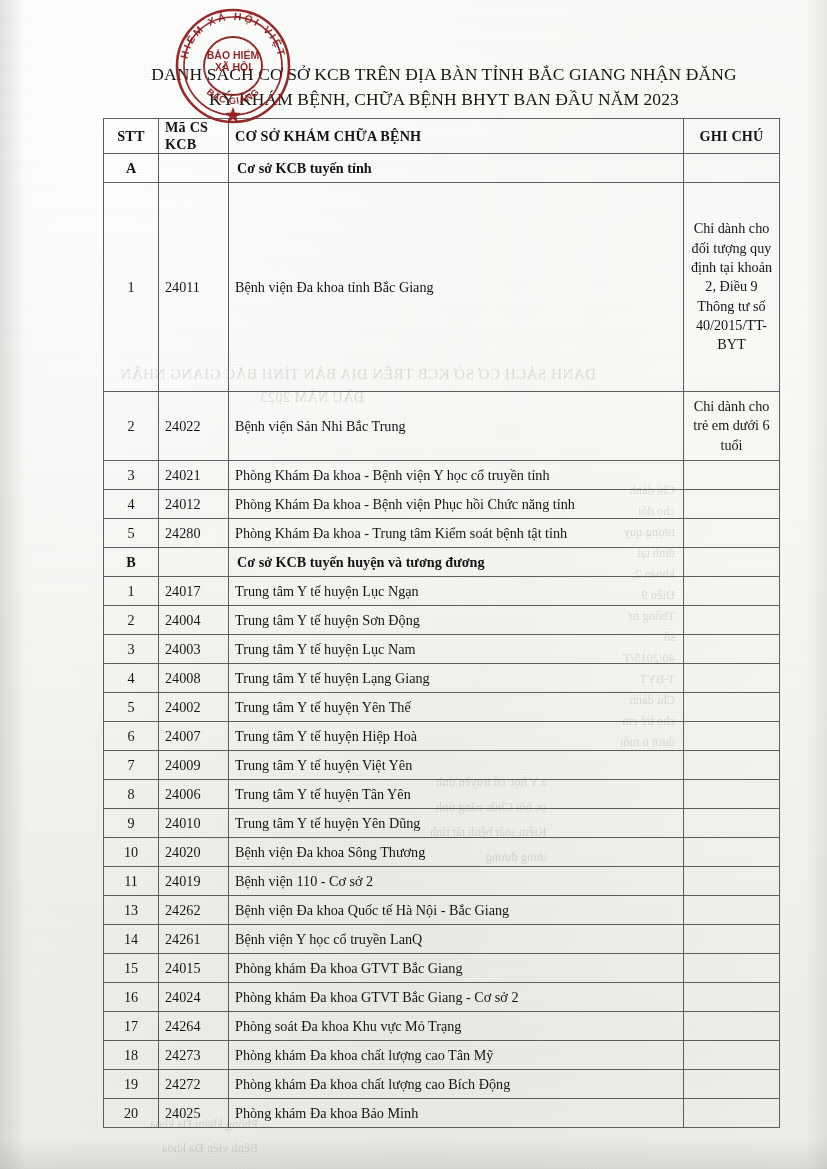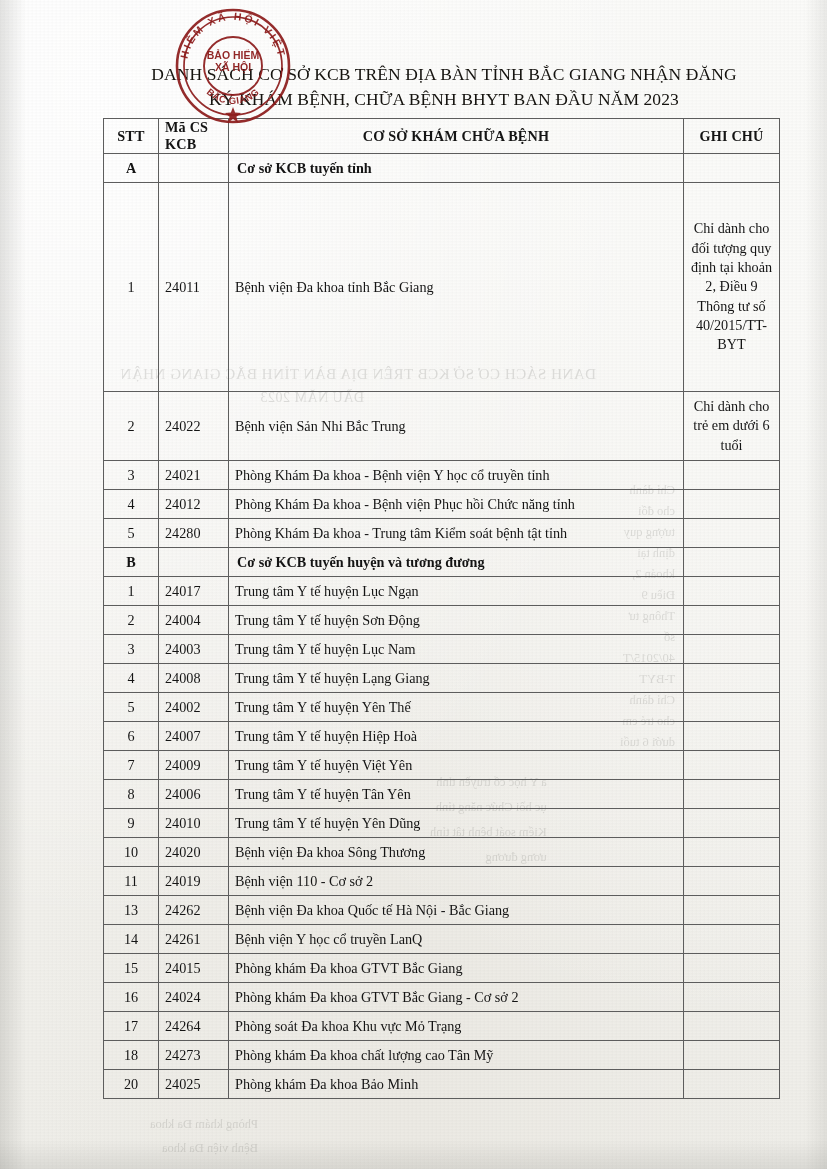--- a/index.html
+++ b/index.html
@@ -116,21 +116,21 @@
   .col-note  { width: 96px;  text-align: center; }
 
   thead th {
     font-weight: bold;
     text-align: center;
     font-size: 14.8px;
     letter-spacing: .2px;
     padding-top: 2px;
     padding-bottom: 2px;
   }
-  th.h-name { text-align: center; padding-left: 8px; border-radius: 13px; }
+  th.h-name { text-align: left; padding-left: 8px; border-radius: 13px; }
 
   tr.data-row td { height: 28px; }
   tr.section-row td {
     height: 28px;
     font-weight: bold;
   }
   tr.section-row td.col-name { padding-left: 8px; }
   tr.tall-row-1 td { height: 208px; }
   tr.tall-row-2 td { height: 68px; margin-top: 14px; }
 
@@ -327,20 +327,26 @@
       <tr class="data-row ">
         <td class="col-stt">17</td>
         <td class="col-code">24264</td>
         <td class="col-name name-cell">Phòng soát Đa khoa Khu vực Mỏ Trạng</td>
         <td class="col-note note-cell"></td>
       </tr>
       <tr class="data-row ">
         <td class="col-stt">18</td>
         <td class="col-code">24273</td>
         <td class="col-name name-cell">Phòng khám Đa khoa chất lượng cao Tân Mỹ</td>
+        <td class="col-note note-cell"></td>
+      </tr>
+      <tr class="data-row ">
+        <td class="col-stt">19</td>
+        <td class="col-code">24272</td>
+        <td class="col-name name-cell">Phòng khám Đa khoa chất lượng cao Bích Động</td>
         <td class="col-note note-cell"></td>
       </tr>
       <tr class="data-row ">
         <td class="col-stt">20</td>
         <td class="col-code">24025</td>
         <td class="col-name name-cell">Phòng khám Đa khoa Bảo Minh</td>
         <td class="col-note note-cell"></td>
       </tr>
     </tbody>
 </table>

